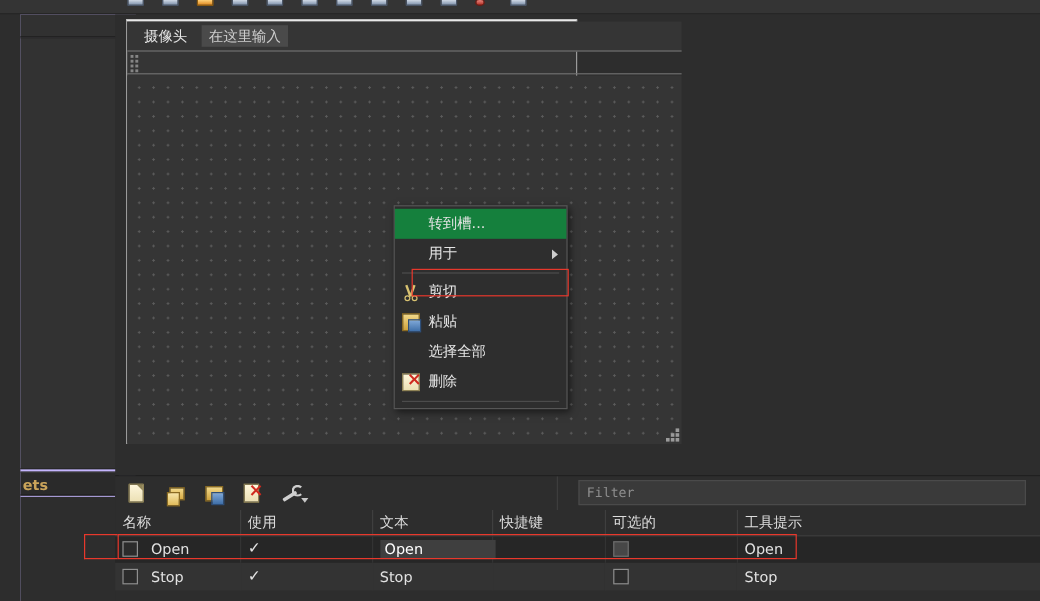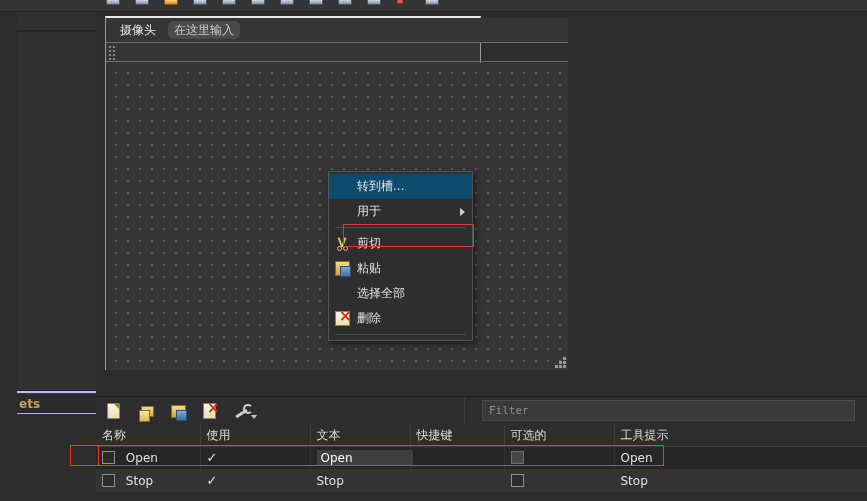--- a/index.html
+++ b/index.html
@@ -82,21 +82,21 @@
     border-top:2px solid #e8e8e8;
   }
   .menubar{
     position:absolute; left:0; top:0; width:462px; height:25px;
     background:#353535; border-bottom:1px solid #6f6f6f;
     display:flex; align-items:center; padding-left:8px; gap:6px;
   }
   .menu-item{
     font-size:12px; color:#e6e6e6; padding:2px 6px; line-height:14px;
   }
-  .menu-item.placeholder{ background:#4a4a4a; color:#cfcfcf;border-radius:6px; }
+  .menu-item.placeholder{ background:#4a4a4a; color:#cfcfcf; }
   .menu-handle{
     position:absolute; left:2px; top:27px; width:8px; height:16px;
     background-image:
       radial-gradient(#8e8e8e 48%, transparent 50%);
     background-size:4px 4px; background-position:0 0;
     opacity:.9;
   }
   .menu-row2{
     position:absolute; left:0; top:26px; width:462px; height:18px;
     border-bottom:1px solid #6f6f6f;
@@ -122,21 +122,21 @@
     background:#2e2e2e; border:1px solid #565656;
     padding:2px 0; z-index:40;
     box-shadow:2px 2px 6px rgba(0,0,0,.55);
   }
   .ctx-item{
     position:relative; height:25px; display:flex; align-items:center;
     padding-left:28px; font-size:12px; color:#e4e4e4; white-space:nowrap;
   }
   .ctx-item .ico{ position:absolute; left:6px; top:5px; width:15px; height:15px; }
   .ctx-sep{ height:1px; background:#4c4c4c; margin:3px 6px; }
-  .ctx-item.highlight{ background:#0c4a6e; }
+  .ctx-item.highlight{ background:#15803d; }
   .ctx-arrow{
     position:absolute; right:7px; top:9px;
     border-top:4px solid transparent; border-bottom:4px solid transparent;
     border-left:5px solid #cdcdcd;
   }
   
   .ann-box{
     position:absolute; left:343px; top:224px; width:131px; height:23px;
     border:1.5px solid #e8382c; z-index:60; pointer-events:none;
   }

